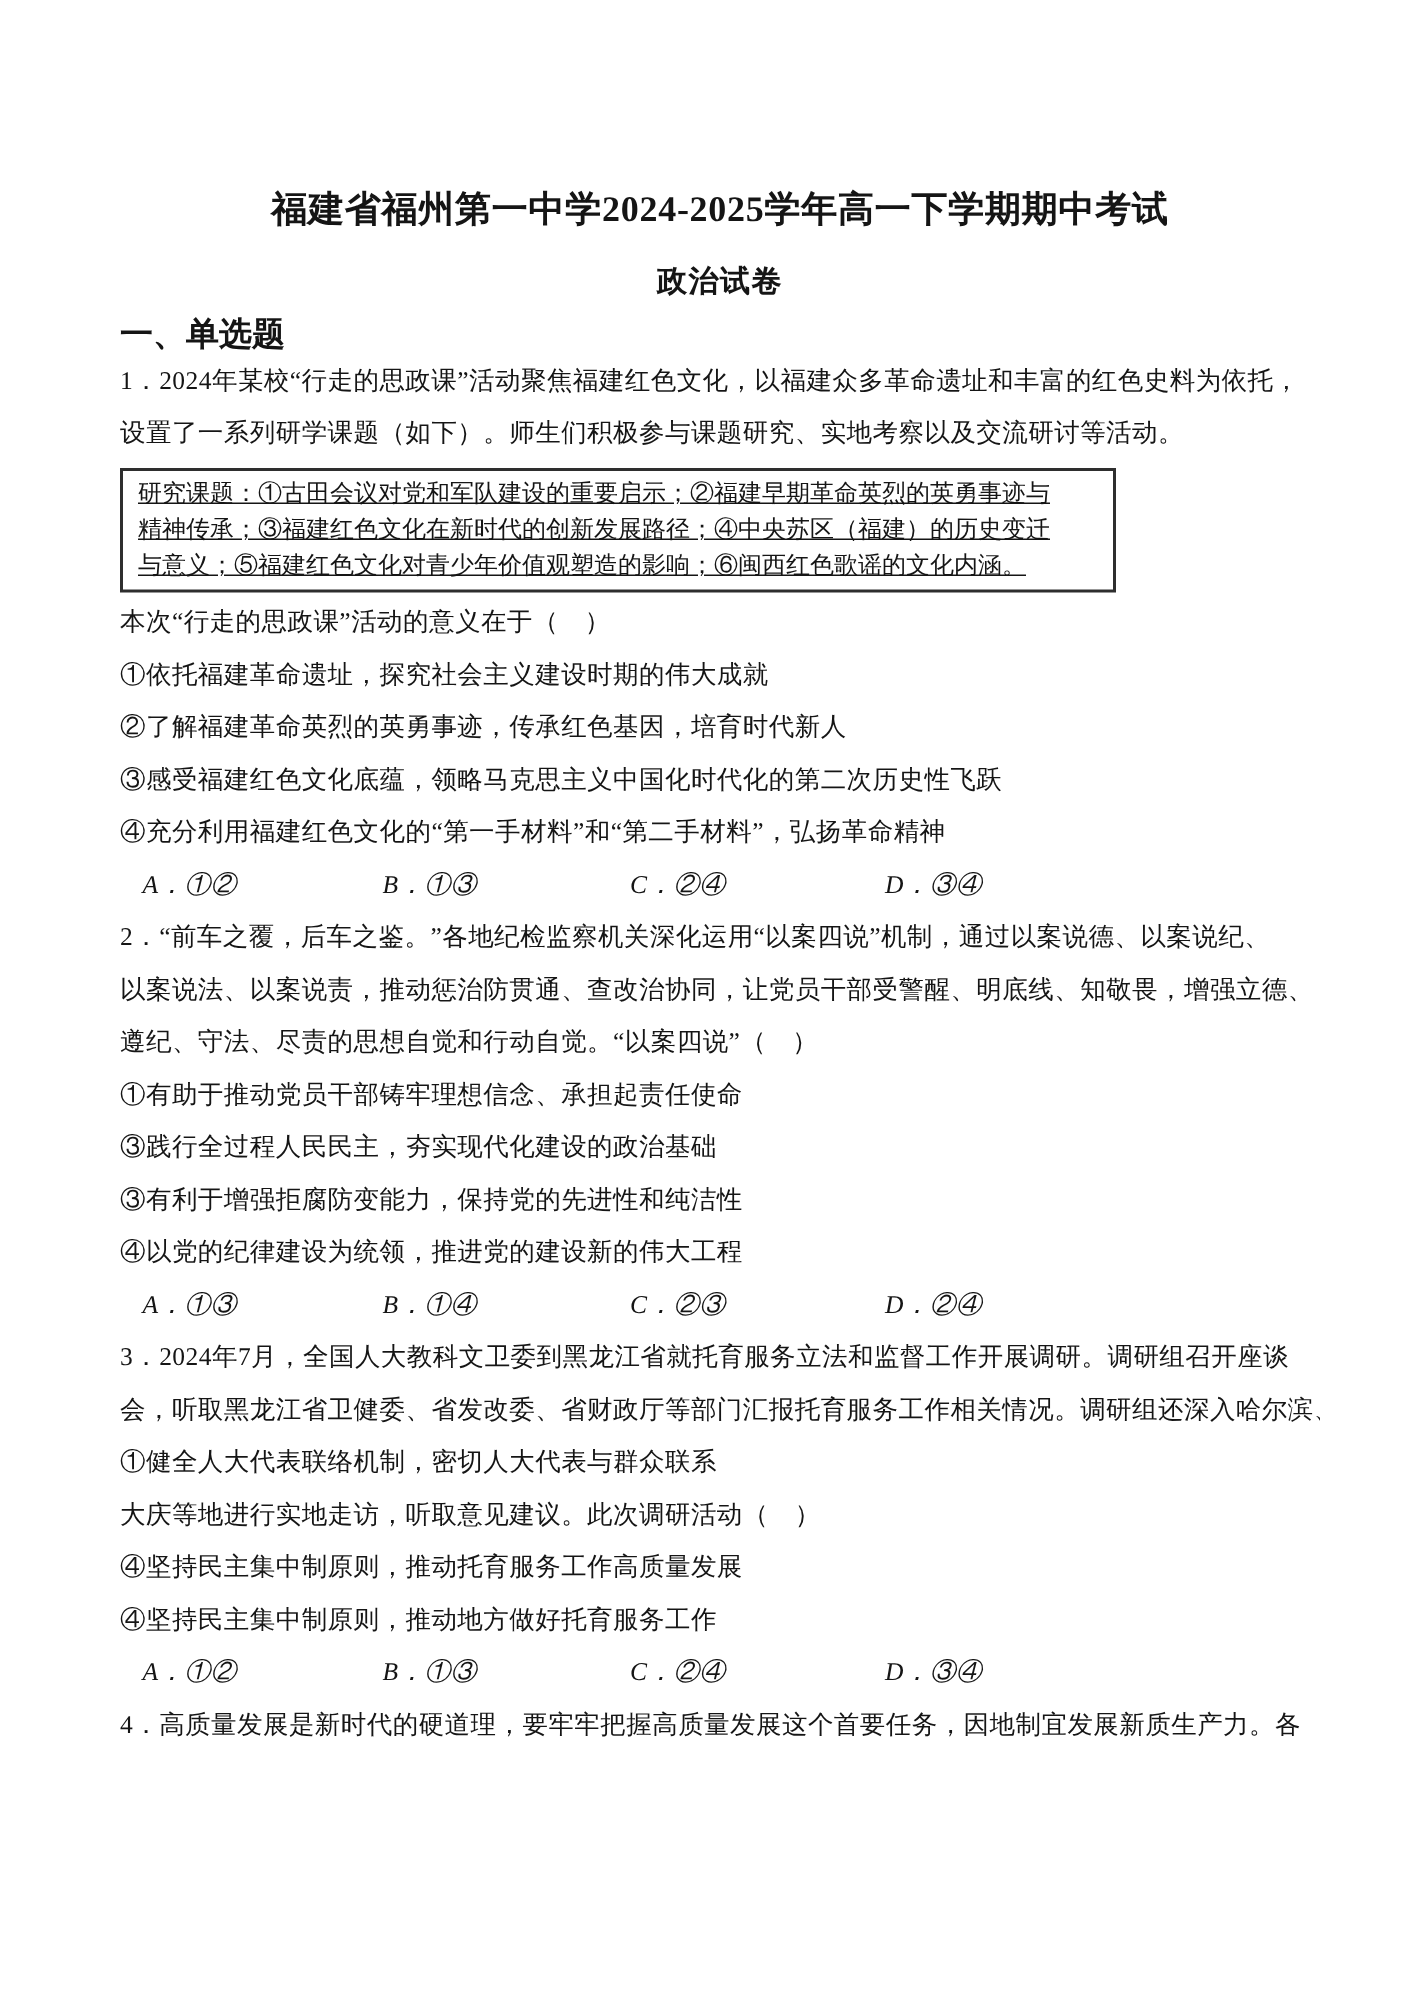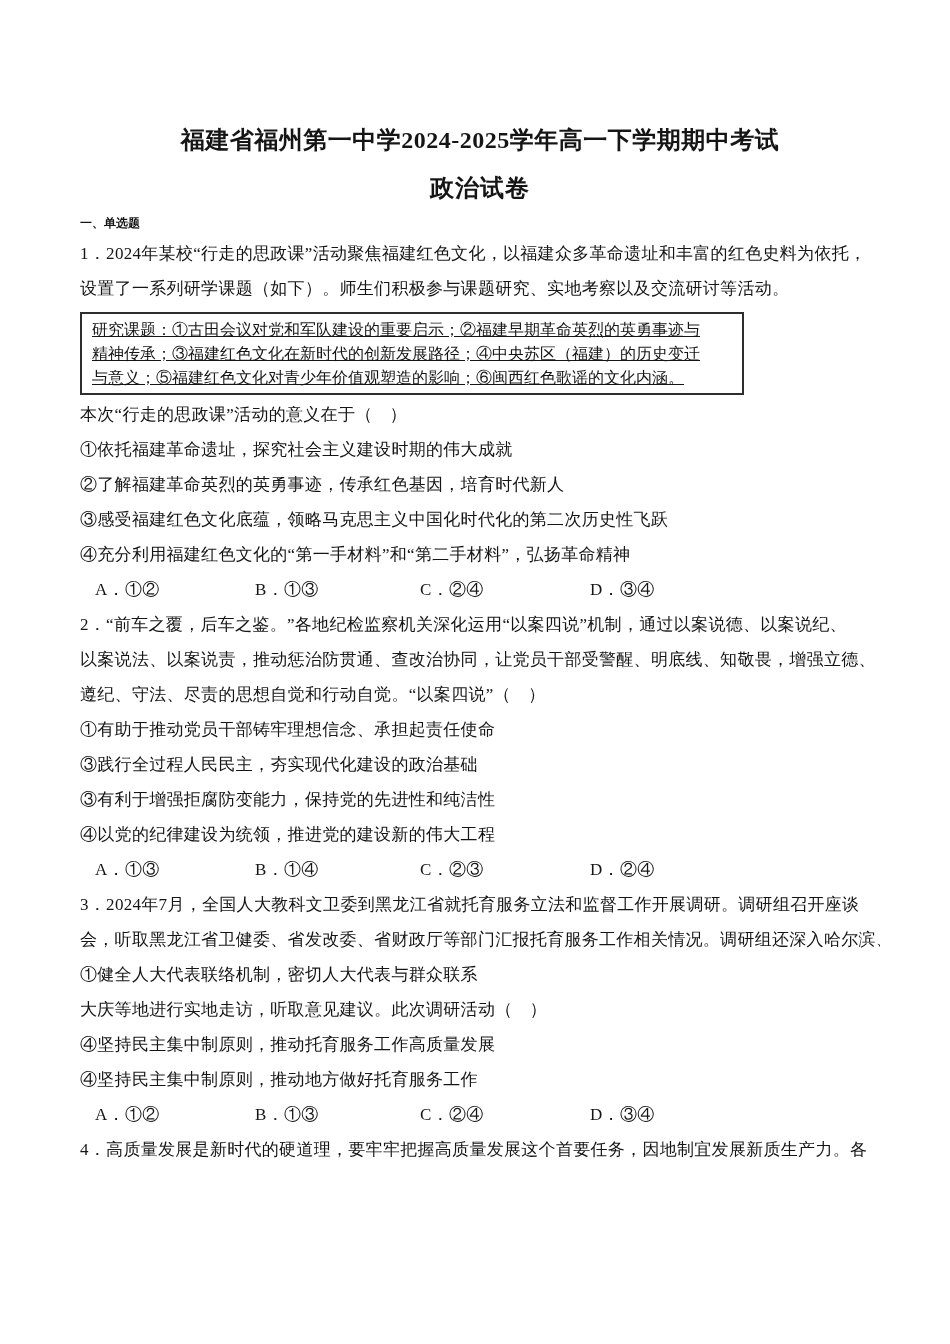--- a/index.html
+++ b/index.html
@@ -11,44 +11,44 @@
     font-family:"Liberation Serif","DejaVu Serif",serif;
     color:#151515;
   }
   .inner { padding:124px 70px 0 80px; }
 
   .title {
     font-size:24px; font-weight:bold; text-align:center;
     line-height:32px; letter-spacing:0.5px;
   }
   .subtitle {
-    font-size:24px; font-weight:bold; text-align:center;
+    font-size:20px; font-weight:bold; text-align:center;
     line-height:32px; margin-top:16px; letter-spacing:1px;
   }
   .section-head {
-    font-size:12px; font-weight:bold; line-height:26px; margin-top:6px;font-family:Liberation Serif, serif;
+    font-size:22px; font-weight:bold; line-height:26px; margin-top:6px;font-family:Liberation Serif, serif;
   }
 
   .bline {
     font-size:17px; line-height:35px; height:35px;
     white-space:nowrap; overflow:hidden; letter-spacing:0.3px;
   }
 
   .topicbox {
     box-sizing:border-box;
     width:664px;
     border:2px solid #2e2e2e;
     margin:6px 0 2px 0;
     padding:4px 10px 3px 10px;
   }
   .boxline {
     font-size:16px; line-height:24px; white-space:nowrap; overflow:hidden;text-decoration:underline;
   }
 
-  .choices { display:flex; padding-left:15px; }
+  .choices { display:flex; padding-left:15px;font-style:italic; }
   .choices .c1 { width:160px; }
   .choices .c2 { width:165px; }
   .choices .c3 { width:170px; }
   .choices .c4 { width:auto;text-align:right; }
 </style>
 </head>
 <body>
 
 <div class="page">
   <div class="inner">

